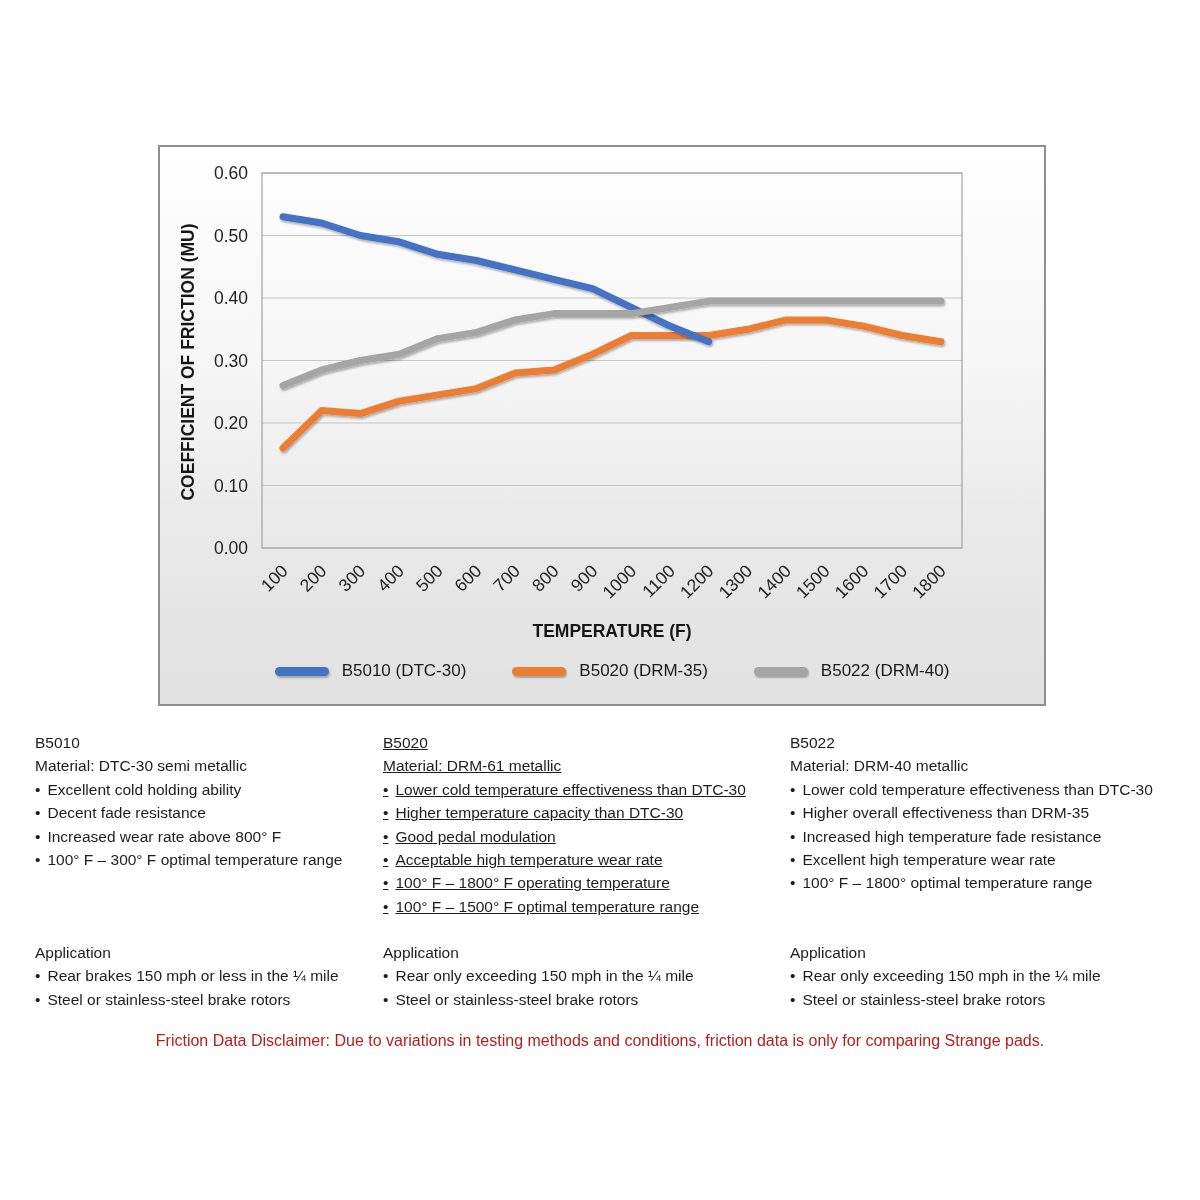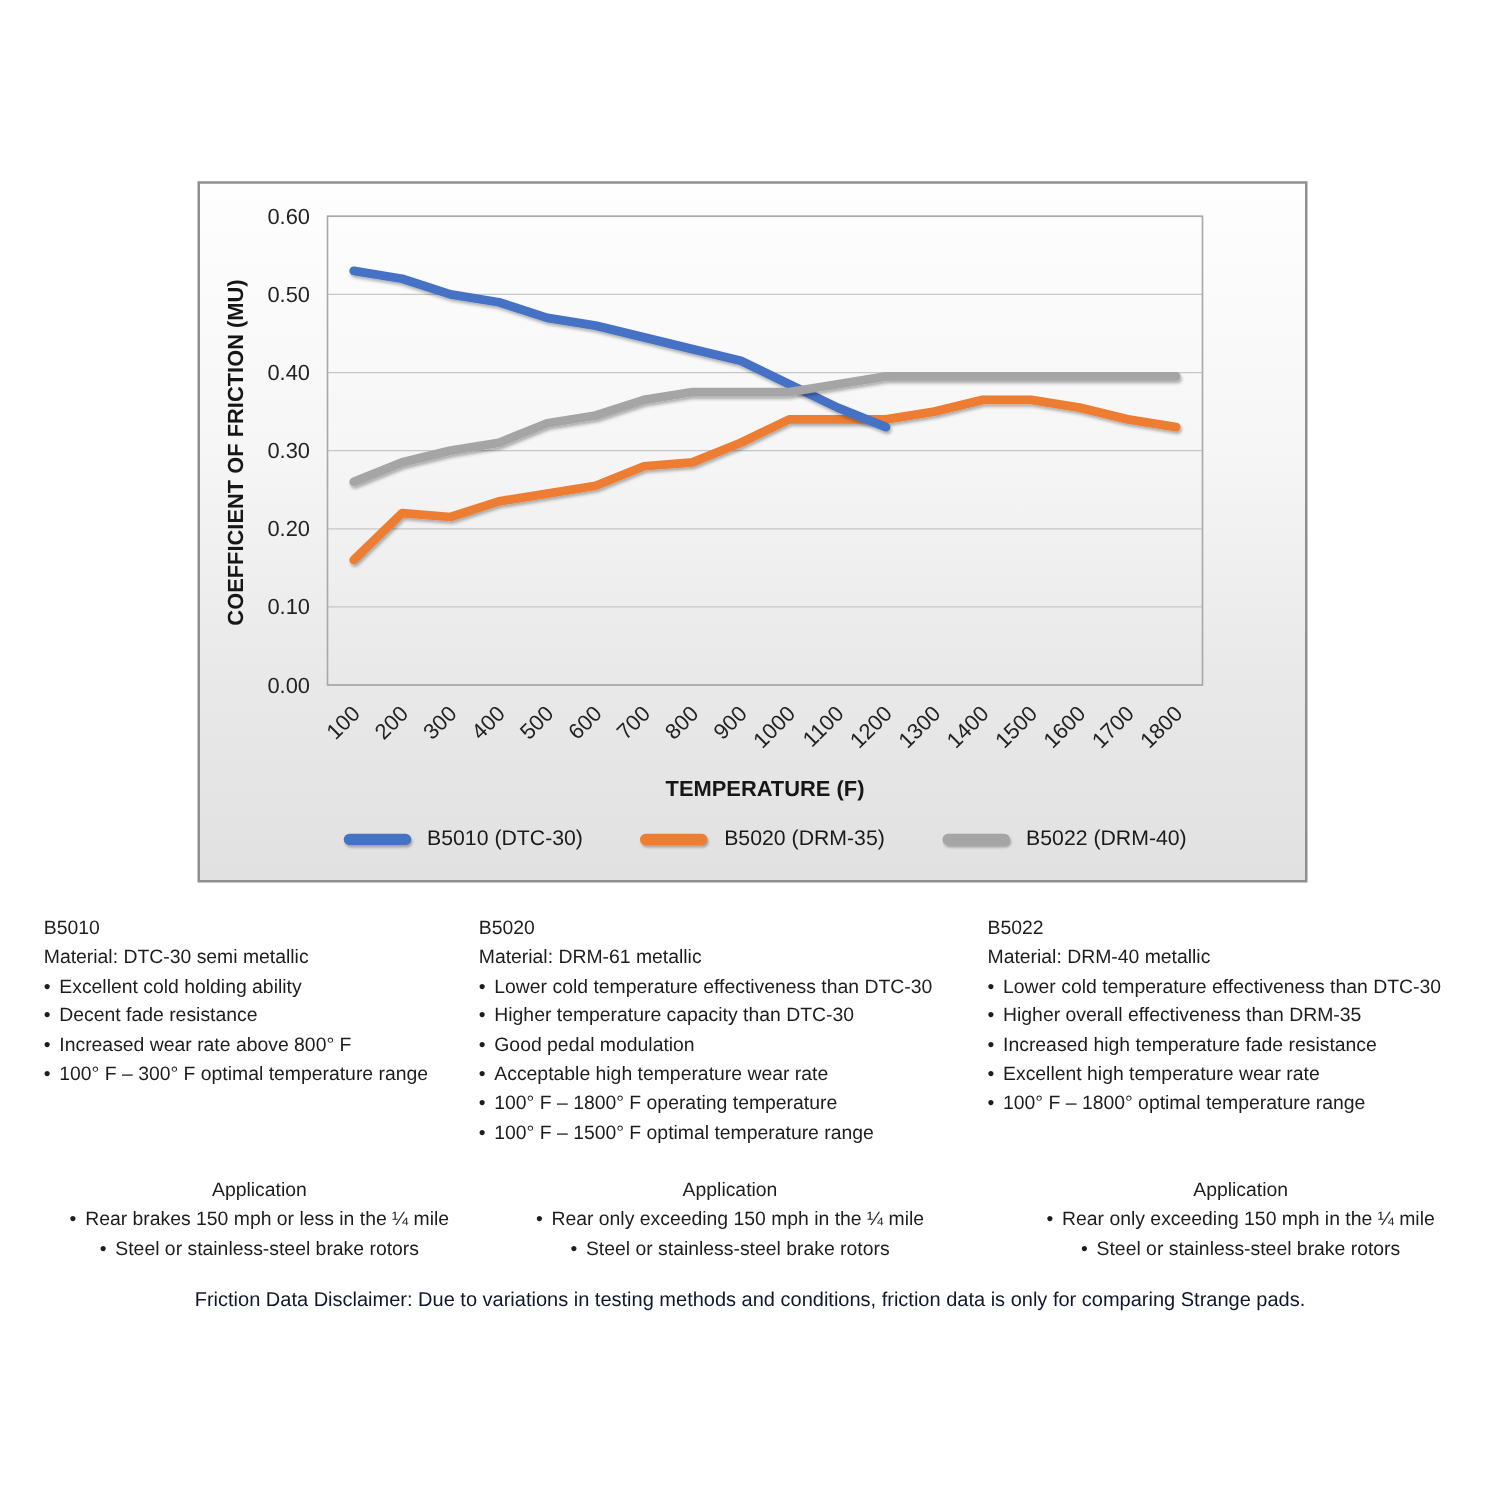--- a/index.html
+++ b/index.html
@@ -20,28 +20,28 @@
   .legend {
     position:absolute; left:102px; top:511px; width:700px; height:26px;
     display:flex; justify-content:center; align-items:center; gap:46px;
   }
   .legend-item { display:flex; align-items:center; gap:13px; }
   .legend-marker { width:54px; height:9px; border-radius:5px; box-shadow:1px 2px 2px rgba(0,0,0,0.28); }
   .legend-label { font-size:17px; color:#1a1a1a; }
   .columns { position:absolute; left:35px; top:711px; width:1160px; height:305px; font-size:15.5px; line-height:23.4px;margin-top:20px; }
   .product-column { position:absolute; top:0; height:305px; }
   .product-column:nth-child(1){ left:0;     width:345px; }
-  .product-column:nth-child(2){ left:348px; width:402px; }
+  .product-column:nth-child(2){ left:348px; width:402px;text-decoration:underline; }
   .product-column:nth-child(3){ left:755px; width:405px; }
   .columns ul { margin:0; padding:0; list-style:none; }
   .columns li::before { content:"•"; margin-right:7px; }
-  .application-block { position:absolute; top:210px; left:0; right:0;text-align:center; }
+  .application-block { position:absolute; top:210px; left:0; right:0; }
   .disclaimer {
     position:absolute; left:0; top:1032px; width:1200px;
-    text-align:center; font-size:16px; color:#0f172a;
+    text-align:center; font-size:16px; color:#b91c1c;
   }
 </style>
 </head>
 <body>
 
 <div class="chart-panel">
   <svg width="884" height="557">
       <defs>
         <filter id="ls" x="-20%" y="-80%" width="140%" height="260%">
           <feDropShadow dx="1" dy="2" stdDeviation="1.2" flood-opacity="0.3"></feDropShadow>

